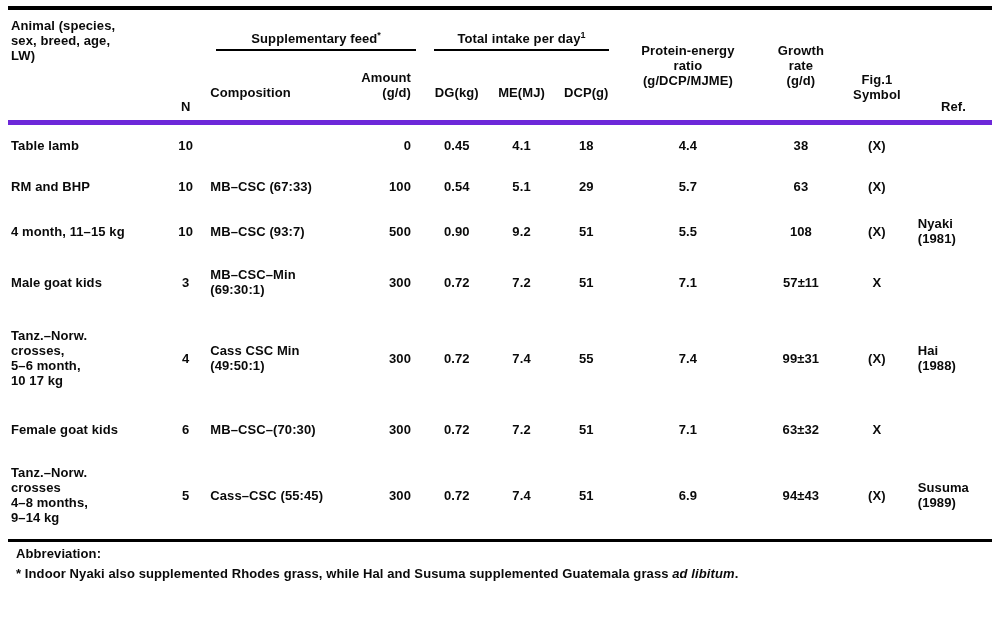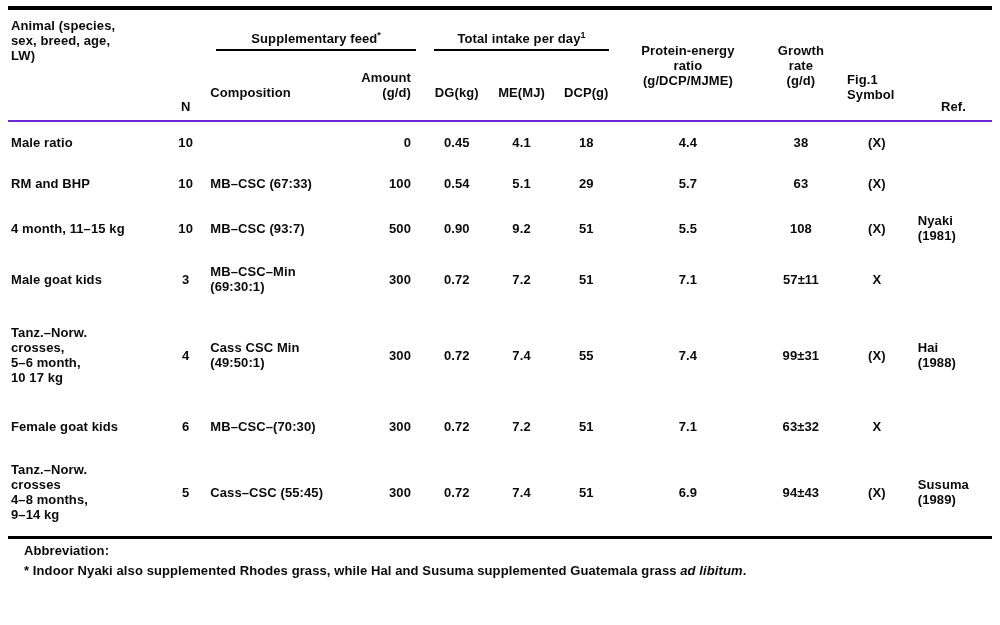--- a/index.html
+++ b/index.html
@@ -19,21 +19,21 @@
   table.data {
     width: 984px;
     border-collapse: collapse;
     table-layout: fixed;
     border-top: 4px solid #000;
     border-bottom: 3px solid #000;
     font-size: 13px;
     font-weight: 700;
     letter-spacing: 0.1px;
   }
-  thead { border-bottom: 2px solid #6d28d9; }
+  thead { border-bottom: 5px solid #6d28d9; }
   th, td {
     padding: 2px 3px;
     vertical-align: middle;
     font-weight: 700;
     white-space: pre-line;
     overflow: hidden;
   }
   th { text-align: left; }
 
   
@@ -41,21 +41,21 @@
   .c-n       { text-align: center; }
   .c-comp    { text-align: left; }
   .c-amount  { text-align: right; padding-right: 14px; }
   .c-dg, .c-me, .c-dcp, .c-ratio, .c-growth, .c-fig { text-align: center; }
   .c-ref     { text-align: left; padding-left: 8px; }
 
   
   th.h-animal { vertical-align: top; padding-top: 8px; }
   th.h-n      { vertical-align: bottom; padding-bottom: 6px; }
   th.h-ratio, th.h-growth { vertical-align: middle; text-align: center; }
-  th.h-fig    { vertical-align: bottom; text-align: left; padding-bottom: 18px; }
+  th.h-fig    { vertical-align: bottom; text-align: center; padding-bottom: 18px; }
   th.h-ref    { vertical-align: bottom; text-align: center; padding-bottom: 6px; }
   th.h-group  { vertical-align: top; padding-top: 6px; }
   th.h-sub    { vertical-align: bottom; padding-bottom: 20px; }
   .group-label {
     display: block;
     text-align: center;
     border-bottom: 2px solid #000;
     padding-bottom: 3px;
     margin: 0 6px;
     white-space: nowrap;
@@ -66,21 +66,21 @@
   tr.r1 td { height: 36px; }
   tr.r2 td { height: 38px; }
   tr.r3 td { height: 44px; }
   tr.r4 td { height: 50px; }
   tr.r5 td { height: 94px; }
   tr.r6 td { height: 40px; }
   tr.r7 td { height: 84px; }
 
   
   .footnotes { width: 984px; padding-top: 4px; font-size: 13px; }
-  .fn-line { margin: 0 0 5px 16px; font-weight: 700; letter-spacing: 0.1px; }
+  .fn-line { margin: 0 0 5px 8px; font-weight: 700; letter-spacing: 0.1px; }
   .fn-bold { font-weight: 700; }
   .fn-indent { padding-left: 56px; margin-top: 8px; margin-bottom: 9px; }
   .fn-italic { font-style: italic; }
 </style>
 </head>
 <body>
 
 <div class="page">
 
   <table class="data">
@@ -123,21 +123,21 @@
         <th class="c-comp h-sub">Composition</th>
         <th class="c-amount h-sub">Amount
 (g/d)</th>
         <th class="c-dg h-sub" style="text-align:center">DG(kg)</th>
         <th class="c-me h-sub" style="text-align:center">ME(MJ)</th>
         <th class="c-dcp h-sub" style="text-align:center">DCP(g)</th>
       </tr>
     </thead>
     <tbody>
       <tr class="r1">
-        <td class="c-animal">Male ratio</td>
+        <td class="c-animal">Table lamb</td>
         <td class="c-n">10</td>
         <td class="c-comp"></td>
         <td class="c-amount">0</td>
         <td class="c-dg">0.45</td>
         <td class="c-me">4.1</td>
         <td class="c-dcp">18</td>
         <td class="c-ratio">4.4</td>
         <td class="c-growth">38</td>
         <td class="c-fig">(X)</td>
         <td class="c-ref"></td>

